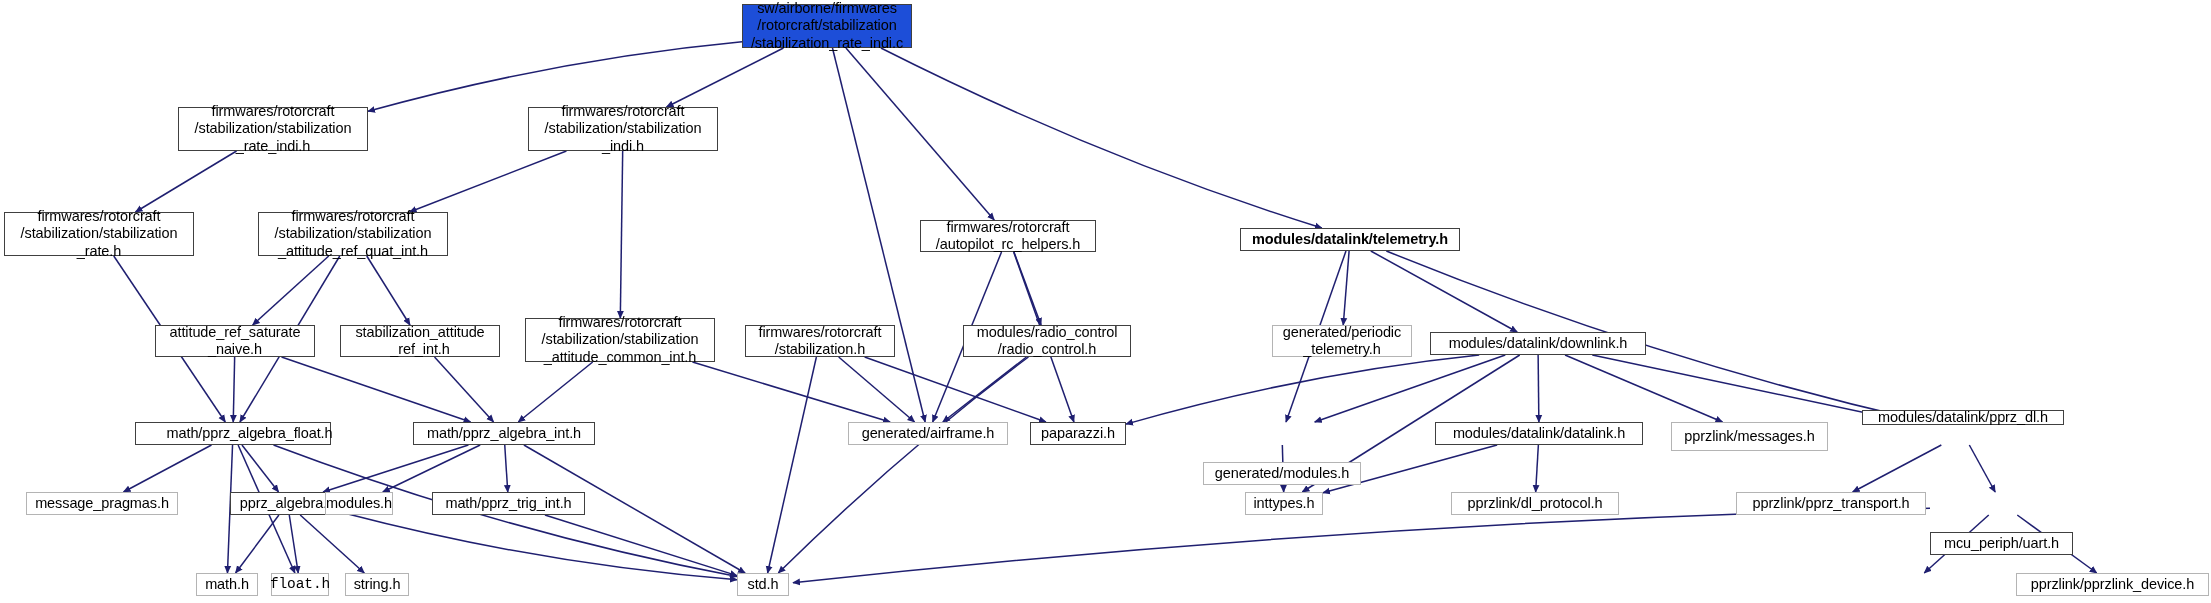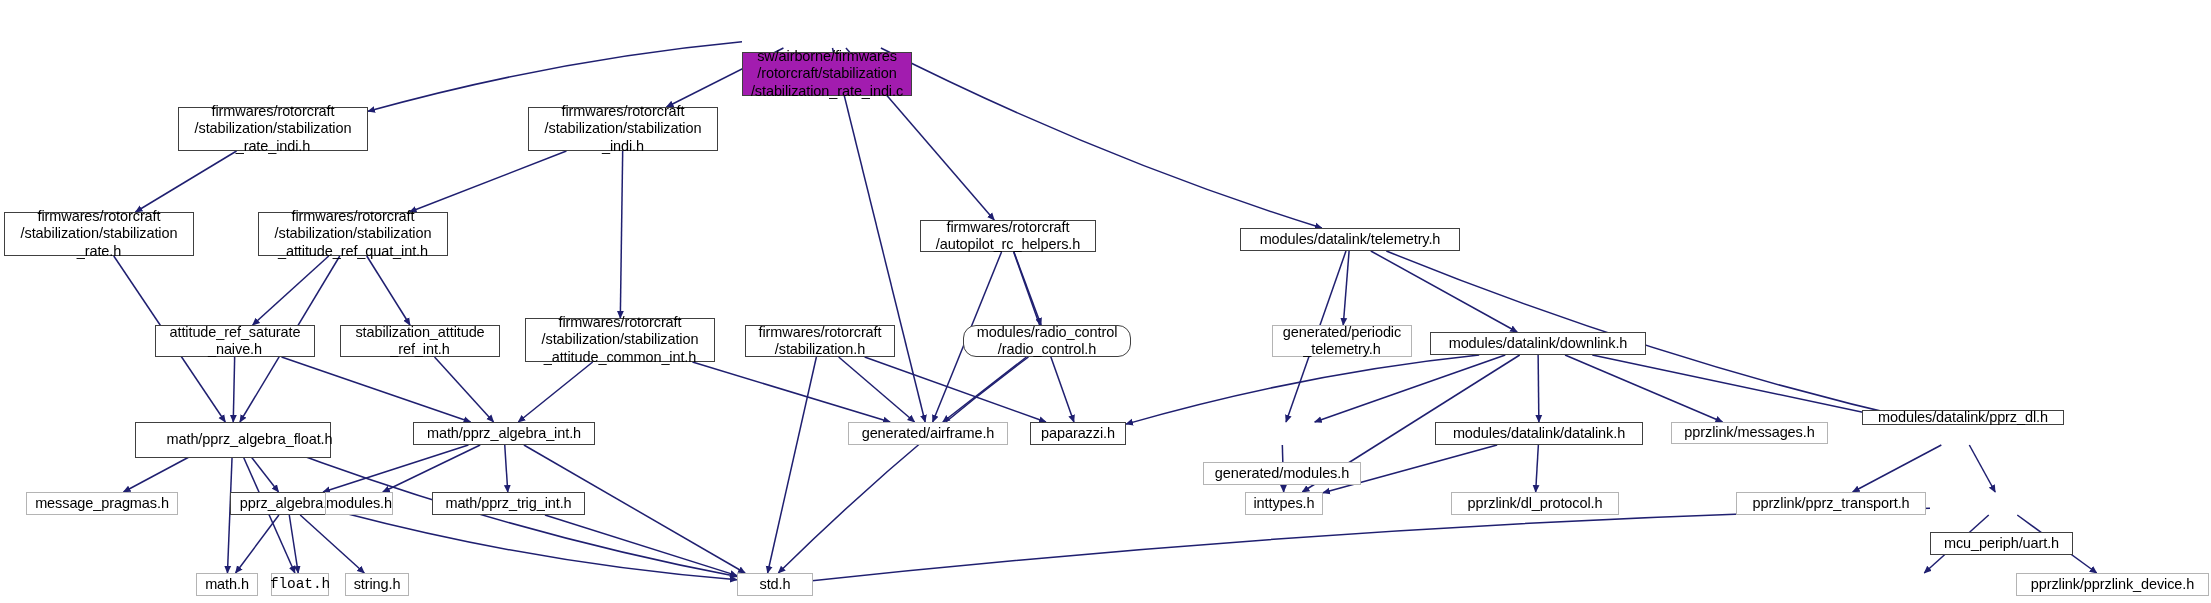--- a/index.html
+++ b/index.html
@@ -36,23 +36,22 @@
     font-size: 14.5px;
     line-height: 1.18;
     letter-spacing: -0.1px;
     white-space: pre;
     z-index: 5;
   }
   .node.solid {
     border: 1.5px solid #404040;
   }
   .node.root {
-    background: #a21caf;
+    background: #1d4ed8;
     border: 1.5px solid #404040;
-    margin-top: 48px;
   }
 </style>
 </head>
 <body>
 
 <div id="graph-root">
   <svg id="edge-layer">
       <defs>
         <marker id="arrow" viewBox="0 0 10 10" refX="9" refY="5" markerWidth="5.2" markerHeight="5.2" orient="auto-start-reverse">
           <path d="M 0 0.6 L 10 5 L 0 9.4 z" fill="#1f1f70"></path>
@@ -126,50 +125,50 @@
 /stabilization/stabilization
 _indi.h</div>
     <div class="node solid" style="left: 4px; top: 212px; width: 190px; height: 44px;">firmwares/rotorcraft
 /stabilization/stabilization
 _rate.h</div>
     <div class="node solid" style="left: 258px; top: 212px; width: 190px; height: 44px;">firmwares/rotorcraft
 /stabilization/stabilization
 _attitude_ref_quat_int.h</div>
     <div class="node solid" style="left: 920px; top: 220px; width: 176px; height: 32px;">firmwares/rotorcraft
 /autopilot_rc_helpers.h</div>
-    <div class="node solid" style="left: 1240px; top: 228px; width: 220px; height: 23px;">modules/datalink/telemetry.h</div>
+    <div class="node solid" style="left: 1240px; top: 228px; width: 220px; height: 23px; font-weight: bold;">modules/datalink/telemetry.h</div>
     <div class="node solid" style="left: 155px; top: 325px; width: 160px; height: 32px;">attitude_ref_saturate
 _naive.h</div>
     <div class="node solid" style="left: 340px; top: 325px; width: 160px; height: 32px;">stabilization_attitude
 _ref_int.h</div>
     <div class="node solid" style="left: 525px; top: 318px; width: 190px; height: 44px;">firmwares/rotorcraft
 /stabilization/stabilization
 _attitude_common_int.h</div>
     <div class="node solid" style="left: 745px; top: 325px; width: 150px; height: 32px;">firmwares/rotorcraft
 /stabilization.h</div>
-    <div class="node solid" style="left: 963px; top: 325px; width: 168px; height: 32px; border-radius: 13px;">modules/radio_control
+    <div class="node solid" style="left: 963px; top: 325px; width: 168px; height: 32px;">modules/radio_control
 /radio_control.h</div>
     <div class="node" style="left: 1272px; top: 325px; width: 140px; height: 32px;">generated/periodic
 _telemetry.h</div>
     <div class="node solid" style="left: 1430px; top: 332px; width: 216px; height: 23px;">modules/datalink/downlink.h</div>
-    <div class="node solid" style="left: 135px; top: 422px; width: 196px; height: 36px; padding-left: 33px;">math/pprz_algebra_float.h</div>
+    <div class="node solid" style="left: 135px; top: 422px; width: 196px; height: 23px; padding-left: 33px;">math/pprz_algebra_float.h</div>
     <div class="node solid" style="left: 413px; top: 422px; width: 182px; height: 23px;">math/pprz_algebra_int.h</div>
     <div class="node" style="left: 848px; top: 422px; width: 160px; height: 23px;">generated/airframe.h</div>
     <div class="node solid" style="left: 1030px; top: 422px; width: 96px; height: 23px;">paparazzi.h</div>
     <div class="node" style="left: 1203px; top: 422px; width: 158px; height: 23px; margin-top: 40px;">generated/modules.h</div>
     <div class="node solid" style="left: 1435px; top: 422px; width: 208px; height: 23px;">modules/datalink/datalink.h</div>
-    <div class="node" style="left: 1671px; top: 422px; width: 157px; height: 22px;">pprzlink/messages.h</div>
+    <div class="node" style="left: 1671px; top: 422px; width: 157px; height: 29px;">pprzlink/messages.h</div>
     <div class="node solid" style="left: 1862px; top: 410px; width: 202px; height: 15px;">modules/datalink/pprz_dl.h</div>
     <div class="node" style="left: 26px; top: 492px; width: 152px; height: 23px;">message_pragmas.h</div>
     <div class="node solid" style="left: 230px; top: 492px; width: 115px; height: 23px;">pprz_algebra.h</div>
     <div class="node" style="left: 325px; top: 492px; width: 68px; height: 23px;">modules.h</div>
     <div class="node solid" style="left: 432px; top: 492px; width: 153px; height: 23px;">math/pprz_trig_int.h</div>
     <div class="node" style="left: 1245px; top: 492px; width: 78px; height: 23px;">inttypes.h</div>
     <div class="node" style="left: 1451px; top: 492px; width: 168px; height: 23px;">pprzlink/dl_protocol.h</div>
     <div class="node" style="left: 1736px; top: 492px; width: 190px; height: 23px; text-align: center;">pprzlink/pprz_transport.h</div>
     <div class="node solid" style="left: 1930px; top: 492px; width: 143px; height: 23px; margin-top: 40px;">mcu_periph/uart.h</div>
     <div class="node" style="left: 196px; top: 573px; width: 62px; height: 23px;">math.h</div>
     <div class="node" style="left: 271px; top: 573px; width: 58px; height: 23px; font-family: Liberation Mono, monospace;">float.h</div>
     <div class="node" style="left: 345px; top: 573px; width: 64px; height: 23px;">string.h</div>
-    <div class="node" style="left: 737px; top: 573px; width: 76px; height: 23px;">std.h</div>
+    <div class="node" style="left: 737px; top: 573px; width: 52px; height: 23px;">std.h</div>
     <div class="node" style="left: 1823px; top: 573px; width: 177px; height: 35px; margin-top: 36px;">mcu_periph/uart_arch.h</div>
     <div class="node" style="left: 2016px; top: 573px; width: 193px; height: 23px;">pprzlink/pprzlink_device.h</div>
   </div>
 
 </body></html>

